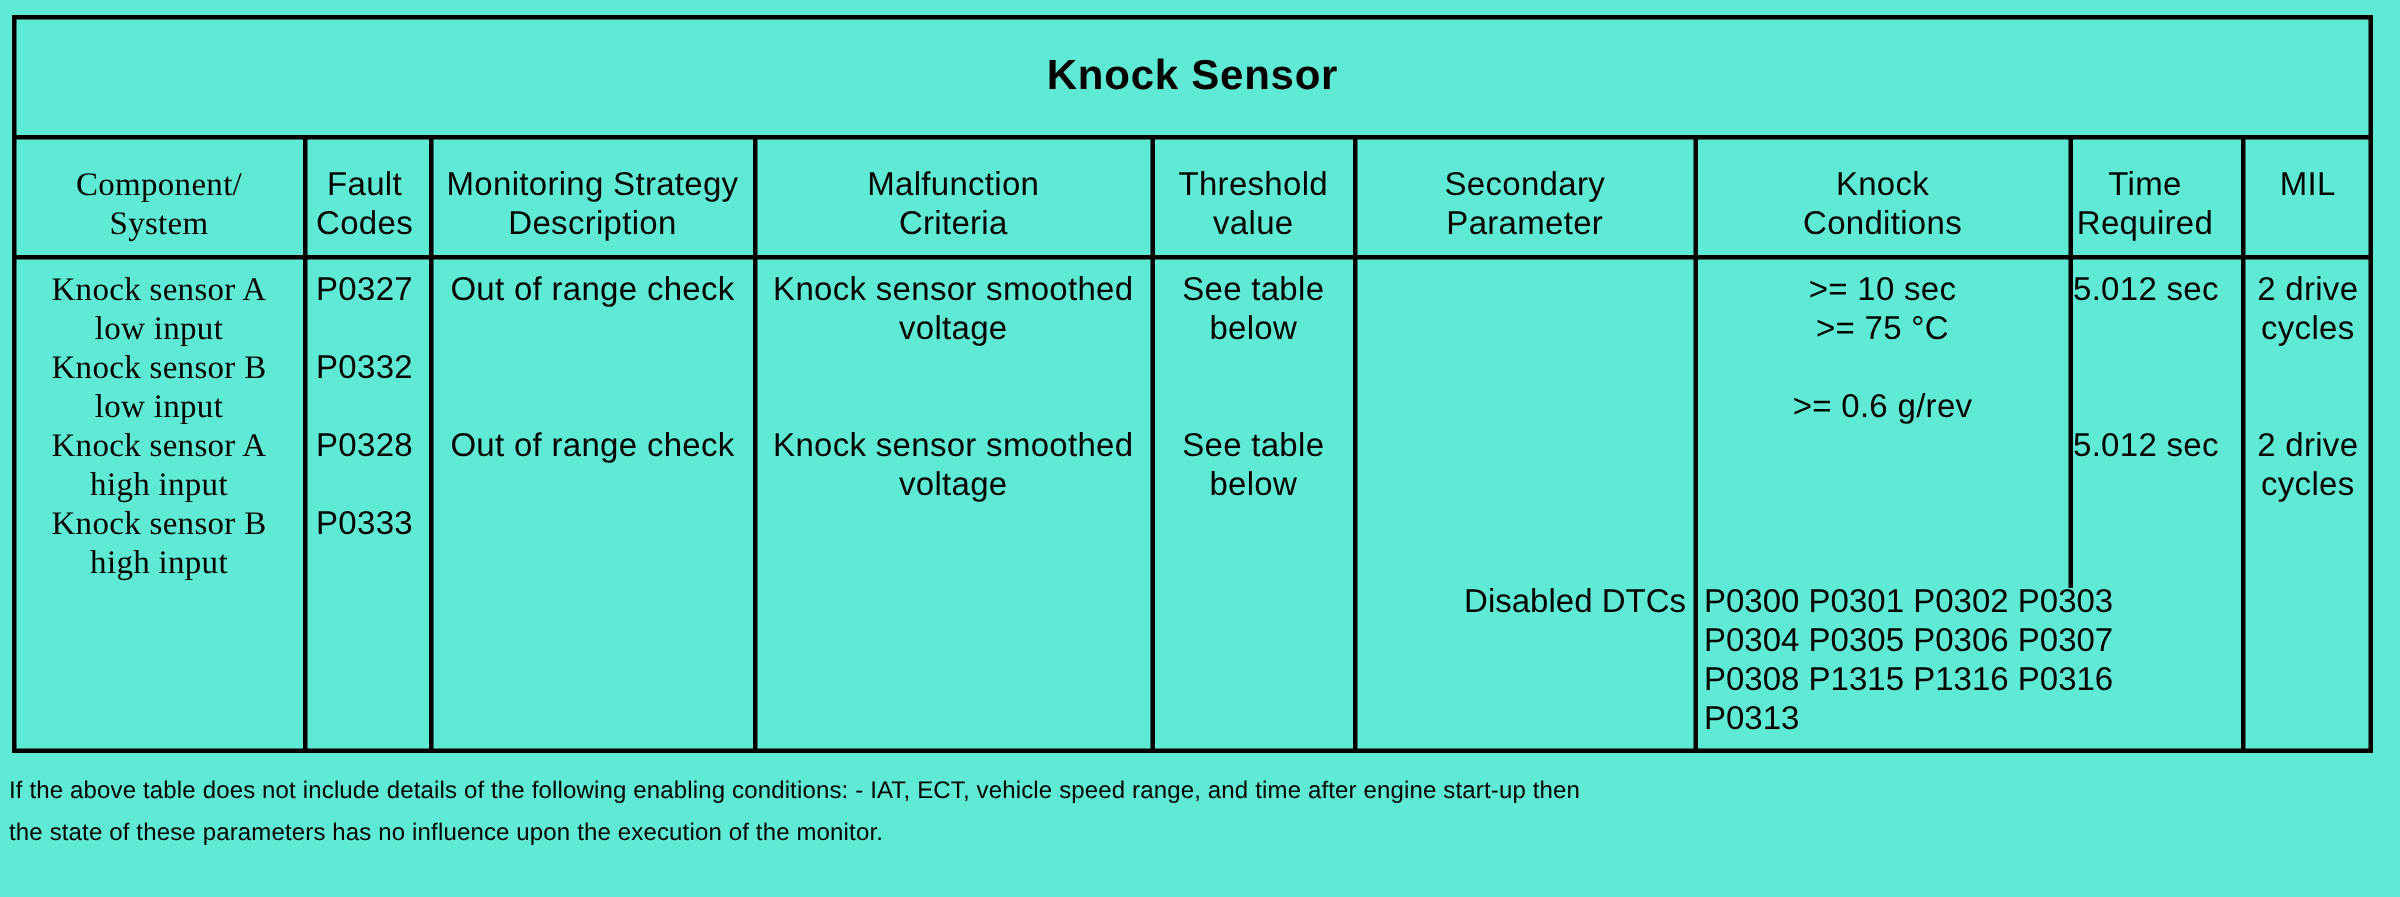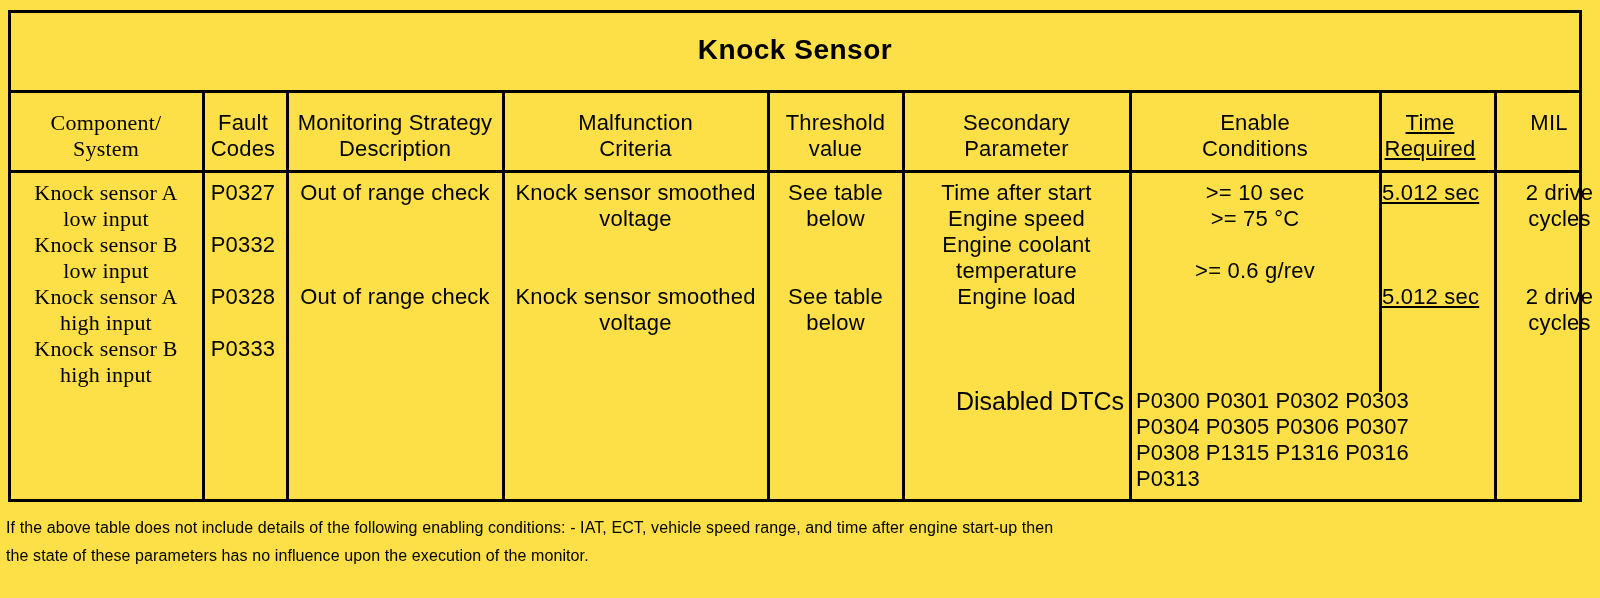--- a/index.html
+++ b/index.html
@@ -1,19 +1,19 @@
 <!DOCTYPE html>
 <html><head>
 <meta charset="utf-8">
 <style>
   html,body{margin:0;padding:0;background:#ffffff;}
   .page{
     position:relative;
     width:1600px;height:598px;
-    background:#fde047;
+    background:#5eead4;
     font-family:"Liberation Sans", sans-serif;
     color:#000000;
     overflow:hidden;
   }
   .abs{position:absolute;}
   
   .table-rect{
     left:8px;top:10px;width:1574px;height:492px;
     border:3px solid #000;box-sizing:border-box;
   }
@@ -32,24 +32,24 @@
   .bcell{top:180px;text-align:center;}
   .line{height:26px;line-height:26px;white-space:nowrap;}
   
   .c1{left:10px;width:192px;font-family:Liberation Serif, serif;}
   .c2{left:205px;width:76px;}
   .c3{left:289px;width:212px;}
   .c4{left:505px;width:261px;}
   .c5{left:770px;width:131px;}
   .c6{left:905px;width:223px;}
   .c7{left:1132px;width:246px;}
-  .c8{left:1382px;width:96px;text-decoration:underline;}
-  .c9{left:1497px;width:83px;padding-left:21px;}
+  .c8{left:1382px;width:96px;}
+  .c9{left:1497px;width:83px;}
   
-  .dtc-label{left:905px;width:219px;top:388px;font-size:25px;text-align:right;}
+  .dtc-label{left:905px;width:219px;top:388px;font-size:22px;text-align:right;}
   .dtc-codes{left:1136px;width:430px;top:388px;font-size:22px;text-align:left;}
   
   .footnote{left:6px;top:514px;width:1592px;font-size:16px;letter-spacing:0.1px;}
   .footnote .line{height:28px;line-height:28px;}
 </style>
 </head>
 <body>
 
 <div class="page">
 
@@ -86,21 +86,21 @@
     </div>
   <div class="abs cell hcell c5">
       <div class="line">Threshold</div>
       <div class="line">value</div>
     </div>
   <div class="abs cell hcell c6">
       <div class="line">Secondary</div>
       <div class="line">Parameter</div>
     </div>
   <div class="abs cell hcell c7">
-      <div class="line">Enable</div>
+      <div class="line">Knock</div>
       <div class="line">Conditions</div>
     </div>
   <div class="abs cell hcell c8">
       <div class="line">Time</div>
       <div class="line">Required</div>
     </div>
   <div class="abs cell hcell c9">
       <div class="line">MIL</div>
     </div>
 
@@ -139,27 +139,20 @@
       <div class="line">voltage</div>
     </div>
   <div class="abs cell bcell c5">
       <div class="line">See table</div>
       <div class="line">below</div>
       <div class="line"></div>
       <div class="line"></div>
       <div class="line">See table</div>
       <div class="line">below</div>
     </div>
-  <div class="abs cell bcell c6">
-      <div class="line">Time after start</div>
-      <div class="line">Engine speed</div>
-      <div class="line">Engine coolant</div>
-      <div class="line">temperature</div>
-      <div class="line">Engine load</div>
-    </div>
   <div class="abs cell bcell c7">
       <div class="line">&gt;= 10 sec</div>
       <div class="line">&gt;= 75 °C</div>
       <div class="line"></div>
       <div class="line">&gt;= 0.6 g/rev</div>
     </div>
   <div class="abs cell bcell c8">
       <div class="line">5.012 sec</div>
       <div class="line"></div>
       <div class="line"></div>

